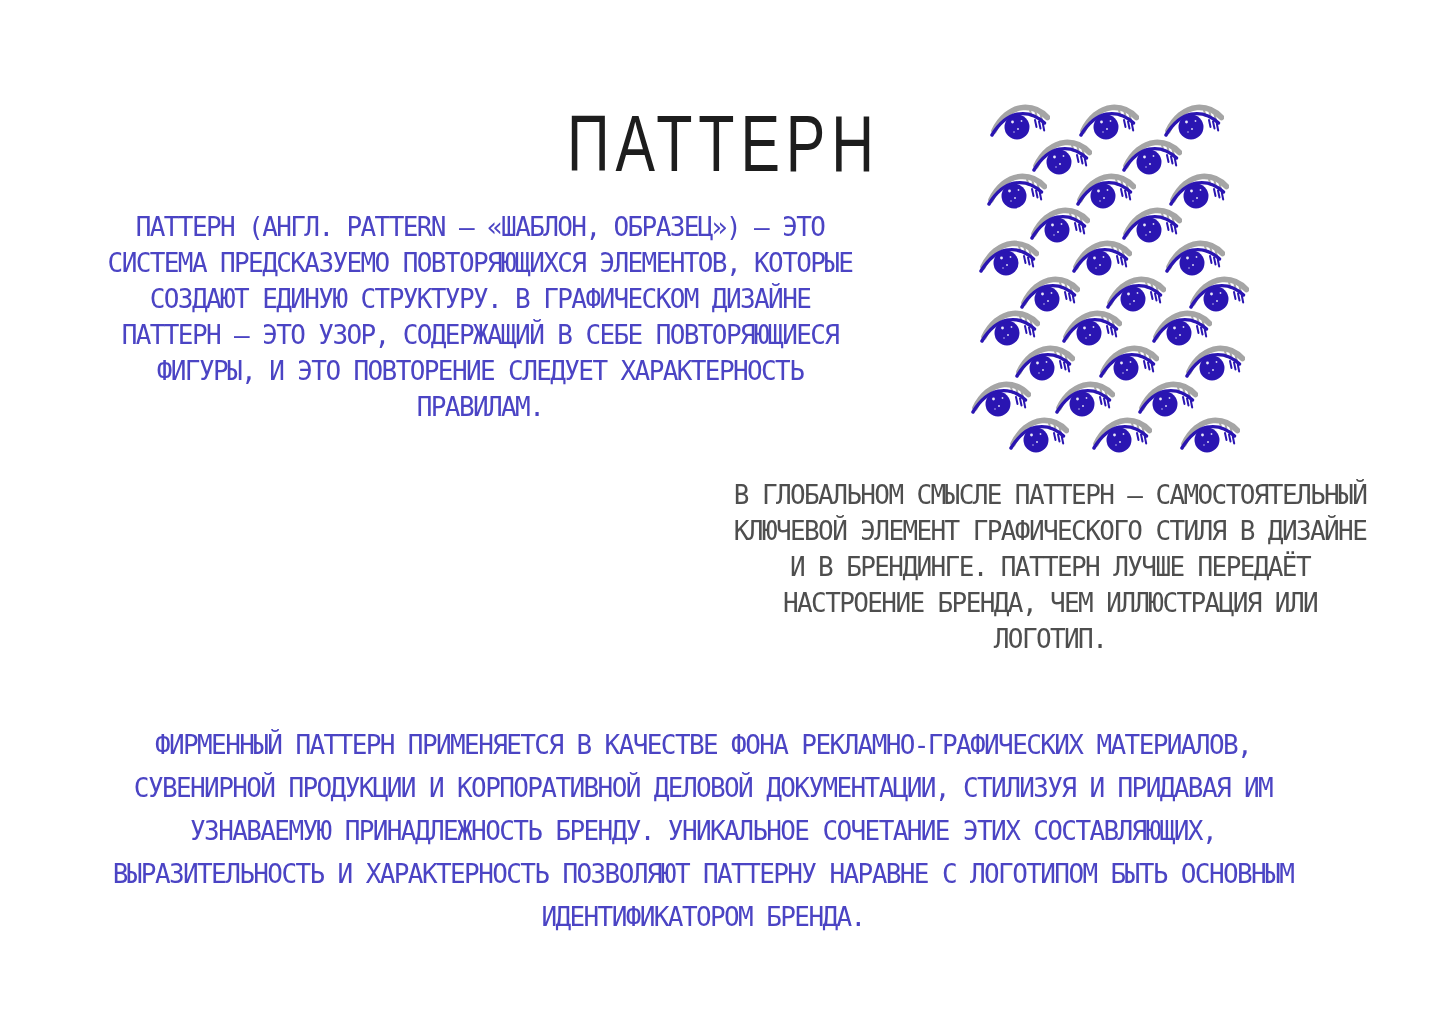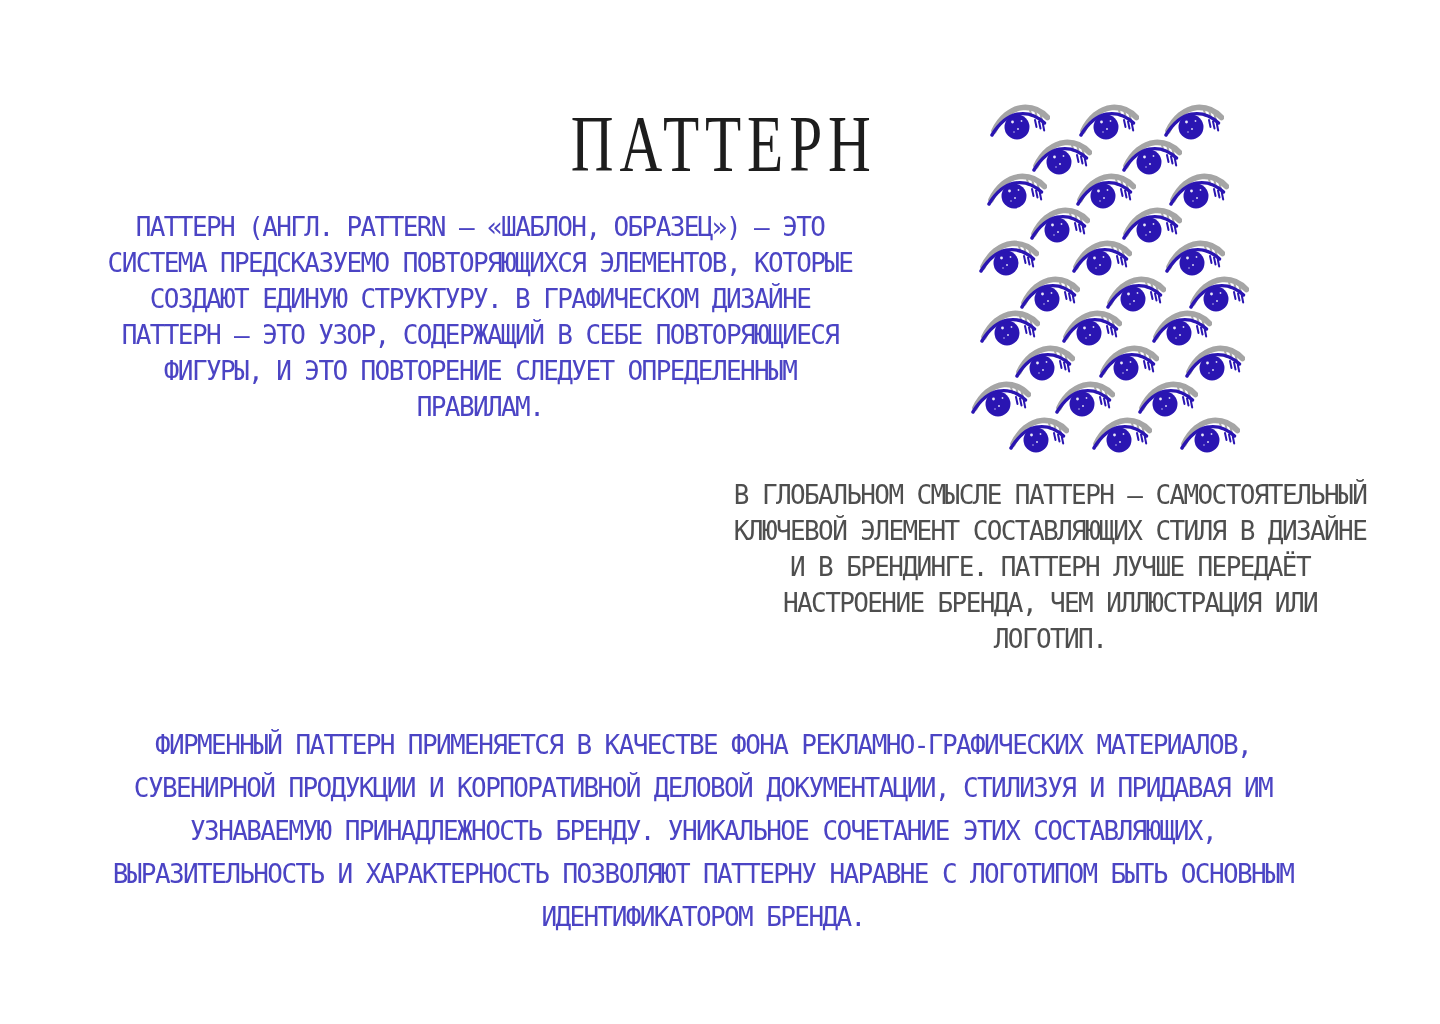--- a/index.html
+++ b/index.html
@@ -6,21 +6,21 @@
   .page{
     position:relative;
     width:1440px;height:1024px;
     background:var(--page-bg,#ffffff);
     overflow:hidden;
     font-family:"DejaVu Sans Mono", monospace;
   }
   .title{
     position:absolute;left:7px;right:0;top:50px;
     text-align:center;
-    font-family:Liberation Serif, serif;
+    font-family:Liberation Sans, sans-serif;
     font-weight:100;
     font-size:80px;line-height:1;
     color:var(--ink-title,#1d1d1d);
   }
   .title .inner{
     display:inline-block;
     transform:scaleX(.74);
     transform-origin:50% 50%;
     letter-spacing:8px;
   }
@@ -43,25 +43,25 @@
 <body>
 
 <div class="page" style="--page-bg: #ffffff; --ink-title: #1d1d1d; --ink: #4e4e4e; --accent: #4b44c4; --eye-iris: #2a15b2; --eye-brow: #a5a5a5;">
 
   <h1 class="title"><span class="inner">ПАТТЕРН</span></h1>
 
   <div class="para para-intro">ПАТТЕРН (АНГЛ. PATTERN — «ШАБЛОН, ОБРАЗЕЦ») — ЭТО
 СИСТЕМА ПРЕДСКАЗУЕМО ПОВТОРЯЮЩИХСЯ ЭЛЕМЕНТОВ, КОТОРЫЕ
 СОЗДАЮТ ЕДИНУЮ СТРУКТУРУ. В ГРАФИЧЕСКОМ ДИЗАЙНЕ
 ПАТТЕРН — ЭТО УЗОР, СОДЕРЖАЩИЙ В СЕБЕ ПОВТОРЯЮЩИЕСЯ
-ФИГУРЫ, И ЭТО ПОВТОРЕНИЕ СЛЕДУЕТ ОПРЕДЕЛЕННЫМ
+ФИГУРЫ, И ЭТО ПОВТОРЕНИЕ СЛЕДУЕТ ХАРАКТЕРНОСТЬ
 ПРАВИЛАМ.</div>
 
   <div class="para para-global">В ГЛОБАЛЬНОМ СМЫСЛЕ ПАТТЕРН — САМОСТОЯТЕЛЬНЫЙ
-КЛЮЧЕВОЙ ЭЛЕМЕНТ СОСТАВЛЯЮЩИХ СТИЛЯ В ДИЗАЙНЕ
+КЛЮЧЕВОЙ ЭЛЕМЕНТ ГРАФИЧЕСКОГО СТИЛЯ В ДИЗАЙНЕ
 И В БРЕНДИНГЕ. ПАТТЕРН ЛУЧШЕ ПЕРЕДАЁТ
 НАСТРОЕНИЕ БРЕНДА, ЧЕМ ИЛЛЮСТРАЦИЯ ИЛИ
 ЛОГОТИП.</div>
 
   <div class="para para-brand">ФИРМЕННЫЙ ПАТТЕРН ПРИМЕНЯЕТСЯ В КАЧЕСТВЕ ФОНА РЕКЛАМНО-ГРАФИЧЕСКИХ МАТЕРИАЛОВ,
 СУВЕНИРНОЙ ПРОДУКЦИИ И КОРПОРАТИВНОЙ ДЕЛОВОЙ ДОКУМЕНТАЦИИ, СТИЛИЗУЯ И ПРИДАВАЯ ИМ
 УЗНАВАЕМУЮ ПРИНАДЛЕЖНОСТЬ БРЕНДУ. УНИКАЛЬНОЕ СОЧЕТАНИЕ ЭТИХ СОСТАВЛЯЮЩИХ,
 ВЫРАЗИТЕЛЬНОСТЬ И ХАРАКТЕРНОСТЬ ПОЗВОЛЯЮТ ПАТТЕРНУ НАРАВНЕ С ЛОГОТИПОМ БЫТЬ ОСНОВНЫМ
 ИДЕНТИФИКАТОРОМ БРЕНДА.</div>
 

